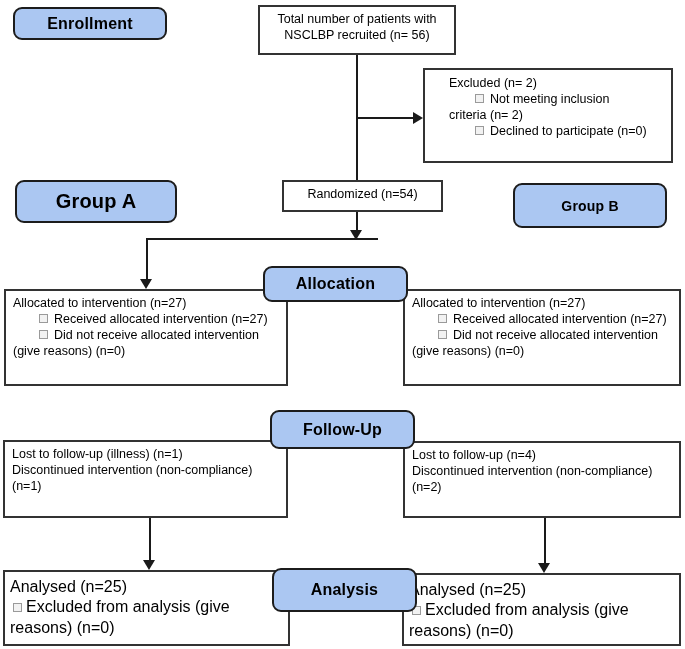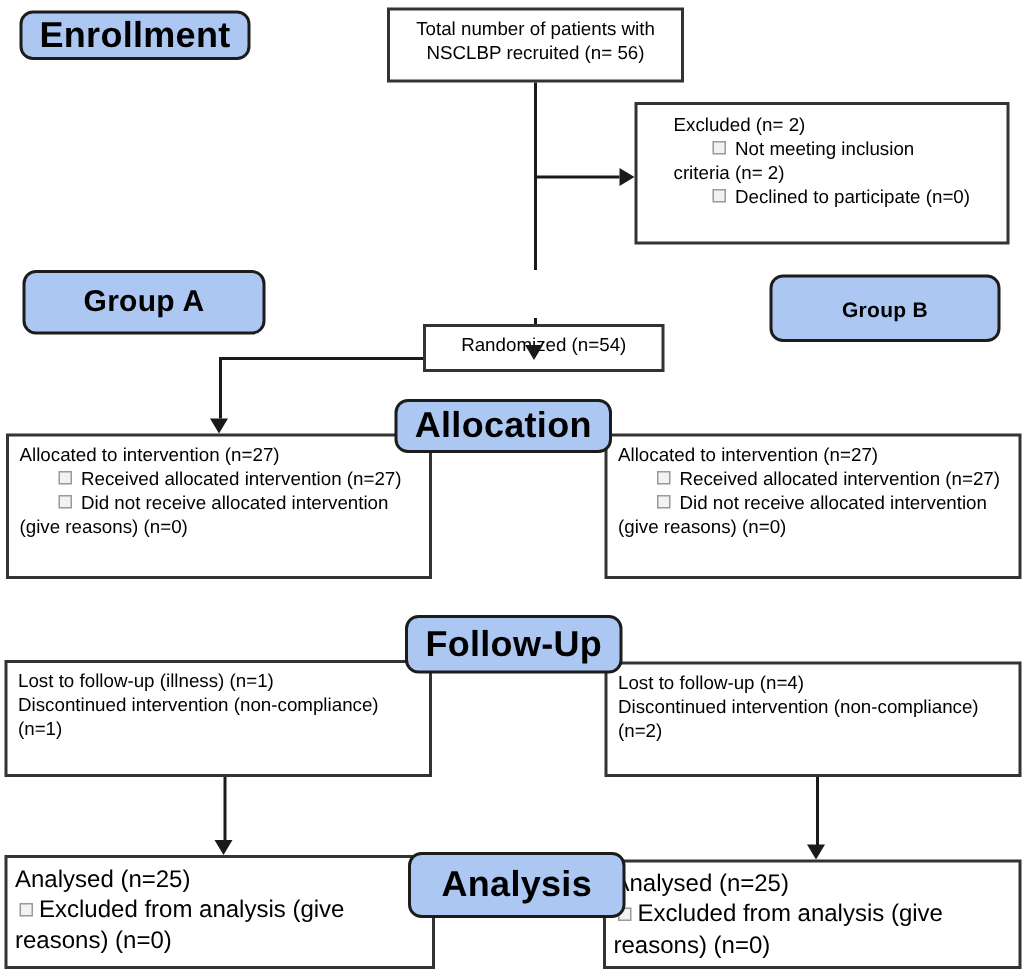--- a/index.html
+++ b/index.html
@@ -3,21 +3,21 @@
 <meta charset="utf-8">
 <style>
   html,body { margin:0; padding:0; background:#ffffff; }
   .canvas {
     position:relative; width:685px; height:649px; background:#fff;
     font-family:"Liberation Sans", sans-serif; color:#000; overflow:hidden;
   }
   .badge {
     position:absolute; display:flex; align-items:center; justify-content:center;
     background:var(--badge-fill,#abc7f2); border:2px solid var(--badge-border,#1c1c1c);
-    border-radius:9px; font-weight:700; font-size:24px; box-sizing:border-box;
+    border-radius:9px; font-weight:700; font-size:16px; box-sizing:border-box;
     z-index:5; letter-spacing:.2px;
   }
   .box {
     position:absolute; background:#fff; border:2px solid var(--box-border,#333);
     box-sizing:border-box; font-size:12.5px; line-height:1.27; padding:5px 7px;
     z-index:2;
   }
   .box.centered { display:flex; justify-content:center; text-align:center; }
   .box.analysis { font-size:16px; padding:5px 5px; }
   .bullet-item { text-indent:26px; }
@@ -41,21 +41,21 @@
   
   .b-enrollment { left:13px;  top:7px;   width:154px; height:33px; }
   .b-group-a    { left:15px;  top:180px; width:162px; height:43px; font-size:20px; }
   .b-group-b    { left:513px; top:183px; width:154px; height:45px; font-size:14px; }
   .b-allocation { left:263px; top:266px; width:145px; height:36px; }
   .b-followup   { left:270px; top:410px; width:145px; height:39px; }
   .b-analysis   { left:272px; top:528px; width:145px; height:44px;margin-top:40px; }
   
   .x-recruited  { left:258px; top:5px;   width:198px; height:50px; }
   .x-excluded   { left:423px; top:68px;  width:250px; height:95px; padding:6px 24px; }
-  .x-randomized { left:282px; top:180px; width:161px; height:32px;margin-top:36px; }
+  .x-randomized { left:282px; top:180px; width:161px; height:32px; }
   .x-alloc-a    { left:4px;   top:289px; width:284px; height:97px; }
   .x-alloc-b    { left:403px; top:289px; width:278px; height:97px; }
   .x-follow-a   { left:3px;   top:440px; width:285px; height:78px; }
   .x-follow-b   { left:403px; top:441px; width:278px; height:77px; }
   .x-analysis-a { left:3px;   top:570px; width:287px; height:76px; }
   .x-analysis-b { left:402px; top:573px; width:279px; height:73px; }
   
   .l1 { left:356px; top:54px;  width:2px;   height:126px; }
   .l2 { left:357px; top:117px; width:56px;  height:2px;  }
   .a2 { left:413px; top:112px; }

